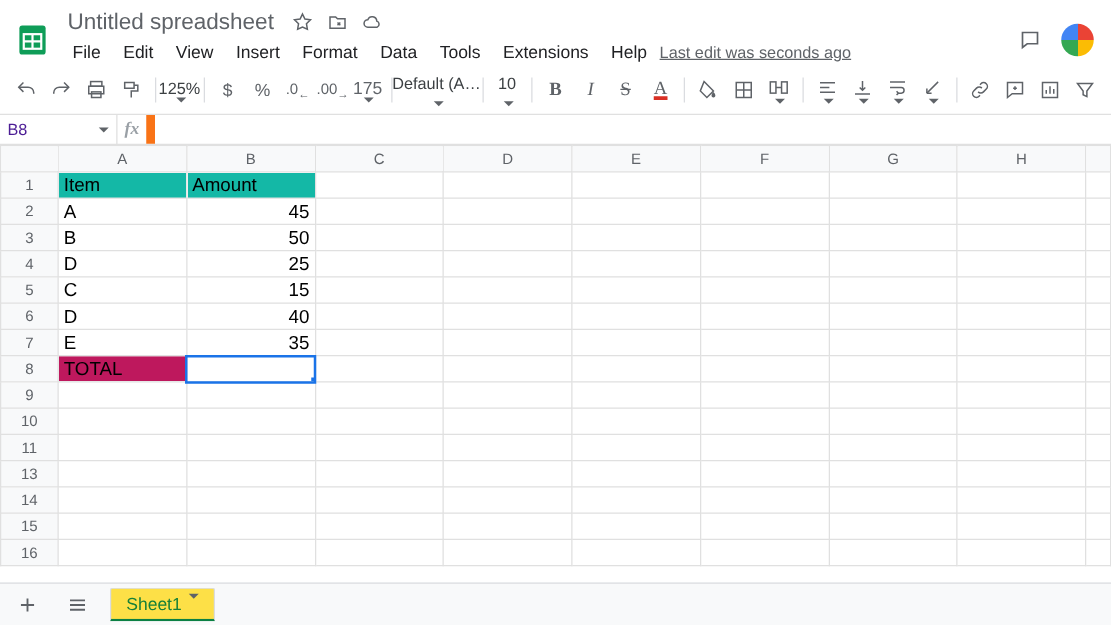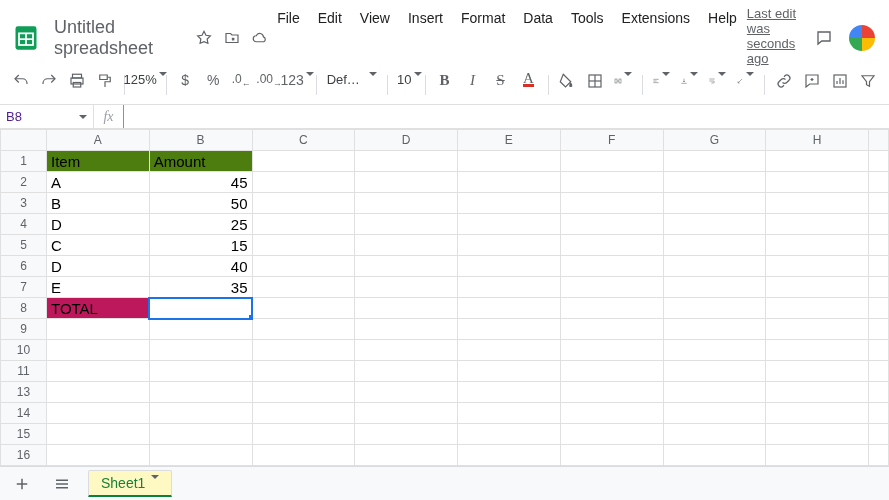--- a/index.html
+++ b/index.html
@@ -2,69 +2,69 @@
 <html><head>
 <meta charset="utf-8">
 <style>
   * { box-sizing: border-box; }
   html, body { margin:0; padding:0; font-family: Arial, Helvetica, sans-serif; font-size:13px; color:#3c4043; background:#fff; }
   #app { width:889px; height:500px; position:relative; display:flex; flex-direction:column; overflow:hidden; }
 
   
   .titlebar { display:flex; align-items:center; padding:6px 10px 0 10px; gap:8px; }
   .app-logo { width:32px; height:32px; display:flex; align-items:center; justify-content:center; }
-  .title-area { display:flex; flex-direction:row; flex:1; }
+  .title-area { display:flex; flex-direction:column; flex:1; }
   .title-row { display:flex; align-items:center; gap:10px; }
   .doc-title { font-size:18px; color:#5f6368; padding:1px 4px; }
   .title-icon { width:18px; height:18px; color:#5f6368; display:flex; align-items:center; justify-content:center; }
   .title-right { display:flex; align-items:center; gap:16px; padding-right:4px; }
   .avatar { width:26px; height:26px; border-radius:50%; background: conic-gradient(#ea4335 0 25%, #fbbc04 0 50%, #34a853 0 75%, #4285f4 0 100%); }
 
   
-  .menubar { display:flex; gap:2px; padding:0 0 4px 0; font-size:14px; color:#202124; }
+  .menubar { display:flex; align-items:center; gap:2px; padding:0 0 4px 0; font-size:14px; color:#202124; }
   .menu-item { padding:4px 8px; border-radius:4px; cursor:pointer; }
   .last-edit { color:#5f6368; text-decoration:underline; font-size:13px; }
 
   
   .toolbar { display:flex; align-items:center; padding:2px 8px 6px 8px; gap:2px; border-bottom:1px solid #e0e0e0; color:#5f6368; }
-  .tbtn { min-width:26px; height:26px; display:flex; align-items:flex-start; justify-content:center; border-radius:2px; cursor:pointer; font-size:14px; padding:0 4px; }
+  .tbtn { min-width:26px; height:26px; display:flex; align-items:center; justify-content:center; border-radius:2px; cursor:pointer; font-size:14px; padding:0 4px;flex-direction:column; }
   .tsep { width:1px; height:20px; background:#dadce0; margin:0 4px; }
   .tbtn .caret { margin-left:2px; }
   .zoom-label, .font-label, .size-label { font-size:13px; color:#3c4043; }
   .font-label { max-width:72px; overflow:hidden; text-overflow:ellipsis; white-space:nowrap; }
 
   .caret { width:0; height:0; border-left:4px solid transparent; border-right:4px solid transparent; border-top:4px solid #5f6368; display:inline-block; }
 
   
   .fx-row { display:flex; align-items:center; border-bottom:1px solid #e0e0e0; height:24px; }
   .name-box { width:94px; height:24px; display:flex; align-items:center; padding:0 6px; font-size:13px; color:#4c1d95; border-right:1px solid #e0e0e0; gap:6px; }
   .name-box .caret { margin-left:auto; }
-  .fx-label { width:30px; text-align:right; color:#9aa0a6; font-style:italic; font-family: "Times New Roman", serif; font-size:14px; border-right:1px solid #f97316; height:100%; display:flex; align-items:center; justify-content:center; }
+  .fx-label { width:30px; text-align:right; color:#9aa0a6; font-style:italic; font-family: "Times New Roman", serif; font-size:14px; border-right:7px solid #f97316; height:100%; display:flex; align-items:center; justify-content:center;font-weight:bold; }
   .fx-input { flex:1; height:100%; padding:0 6px; font-size:13px; }
 
   
   .grid-wrap { flex:1; overflow:hidden; position:relative; display:flex; flex-direction:column; }
   table.grid { border-collapse:collapse; table-layout:fixed; width:100%; font-size:15px; color:#000; background:#fff; }
   table.grid th, table.grid td { border:1px solid #e0e0e0; padding:0 4px; height:21px; text-align:left; overflow:hidden; white-space:nowrap; }
   table.grid th { background:#f8f9fa; color:#5f6368; font-weight:normal; font-size:12px; text-align:center; position:relative; }
   .corner { width:46px; background:#f8f9fa; }
   .rowhdr { width:46px; text-align:center !important; background:#f8f9fa; color:#5f6368; font-size:12px; }
   td.colA { width:104px; }
   td.colB { width:104px; }
   td.colOther { width:104px; }
-  .hdr-row td.yellow, .yellow { background:#4d7c0f; }
+  .hdr-row td.yellow, .yellow { background:#14b8a6; }
   .num { text-align:right !important; padding-right:6px; }
   .selcell { outline:2px solid #1a73e8; outline-offset:-1px; position:relative; }
   .selcell::after { content:""; position:absolute; right:-3px; bottom:-3px; width:6px; height:6px; background:#1a73e8; }
   .total-cell { background:#be185d; }
 
   
   .sheetbar { height:34px; border-top:1px solid #dadce0; display:flex; align-items:center; padding:0 8px; gap:12px; background:#f8f9fa; }
   .sheetbar .ibtn { width:28px; height:28px; display:flex; align-items:center; justify-content:center; color:#5f6368; border-radius:4px; cursor:pointer; }
-  .sheet-tab { background:#fef9c3; border:1px solid #dadce0; border-bottom:2px solid #0b8043; border-radius:2px 2px 0 0; padding:4px 12px; display:flex; align-items:flex-start; gap:6px; color:#188038; font-size:14px; font-weight:500; }
+  .sheet-tab { background:#fde047; border:1px solid #dadce0; border-bottom:2px solid #0b8043; border-radius:2px 2px 0 0; padding:4px 12px; display:flex; align-items:flex-start; gap:6px; color:#188038; font-size:14px; font-weight:500; }
 
   
   svg { display:block; }
   .ic { width:18px; height:18px; fill:none; stroke:#5f6368; stroke-width:1.6; }
   .ic-fill { fill:#5f6368; stroke:none; }
   .txtbtn { font-weight:bold; font-family: "Times New Roman", serif; font-size:15px; color:#5f6368; }
   .red-underline { border-bottom:3px solid #d93025; line-height:12px; padding-bottom:0px; }
 </style>
 </head>
 <body>
@@ -156,21 +156,21 @@
   <div class="tsep"></div>
   <div class="tbtn">$</div>
   <div class="tbtn">%</div>
   <div class="tbtn">
         <span style="font-size:12px">.0<span style="font-size:9px;vertical-align:sub">←</span></span>
       </div>
   <div class="tbtn">
         <span style="font-size:12px">.00<span style="font-size:9px;vertical-align:sub">→</span></span>
       </div>
   <div class="tbtn">
-        <span>123</span>
+        <span>175</span>
         <span class="caret"></span>
       </div>
   <div class="tsep"></div>
   <div class="tbtn" style="width:110px;justify-content:space-between">
         <span class="font-label">Default (Ari...</span>
         <span class="caret"></span>
       </div>
   <div class="tsep"></div>
   <div class="tbtn" style="width:44px;justify-content:space-between">
         <span class="size-label">10</span>

